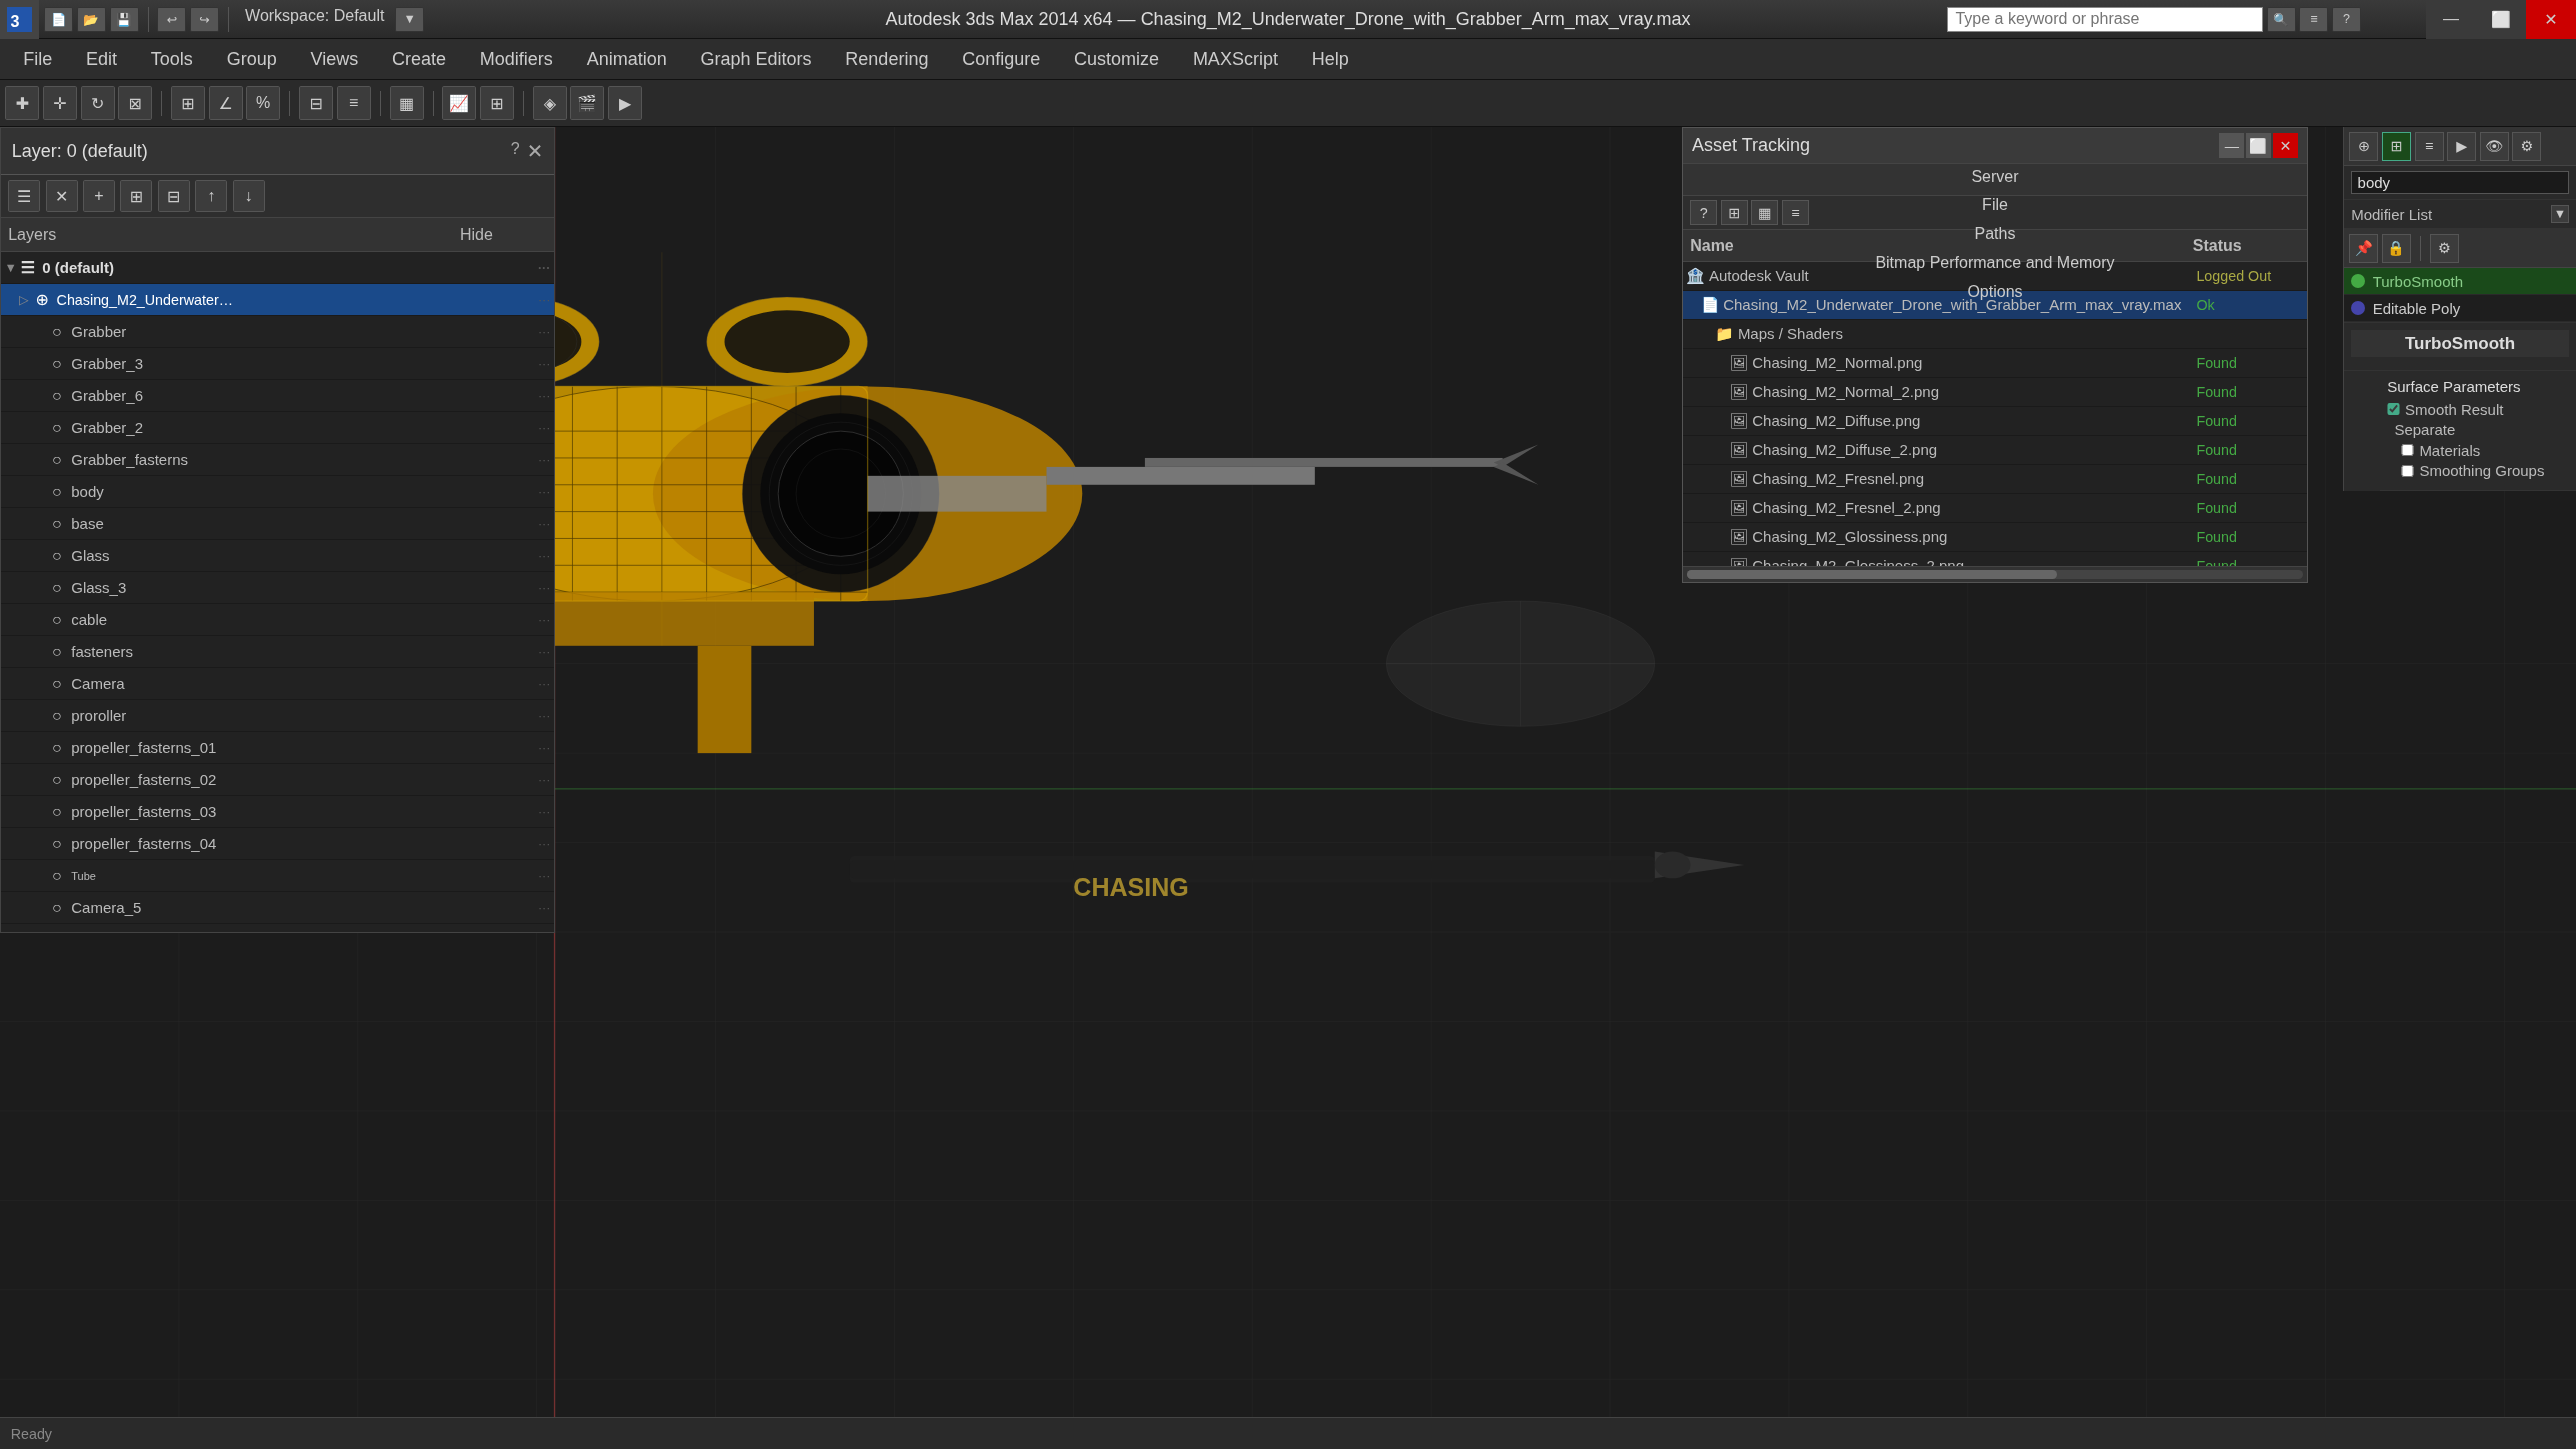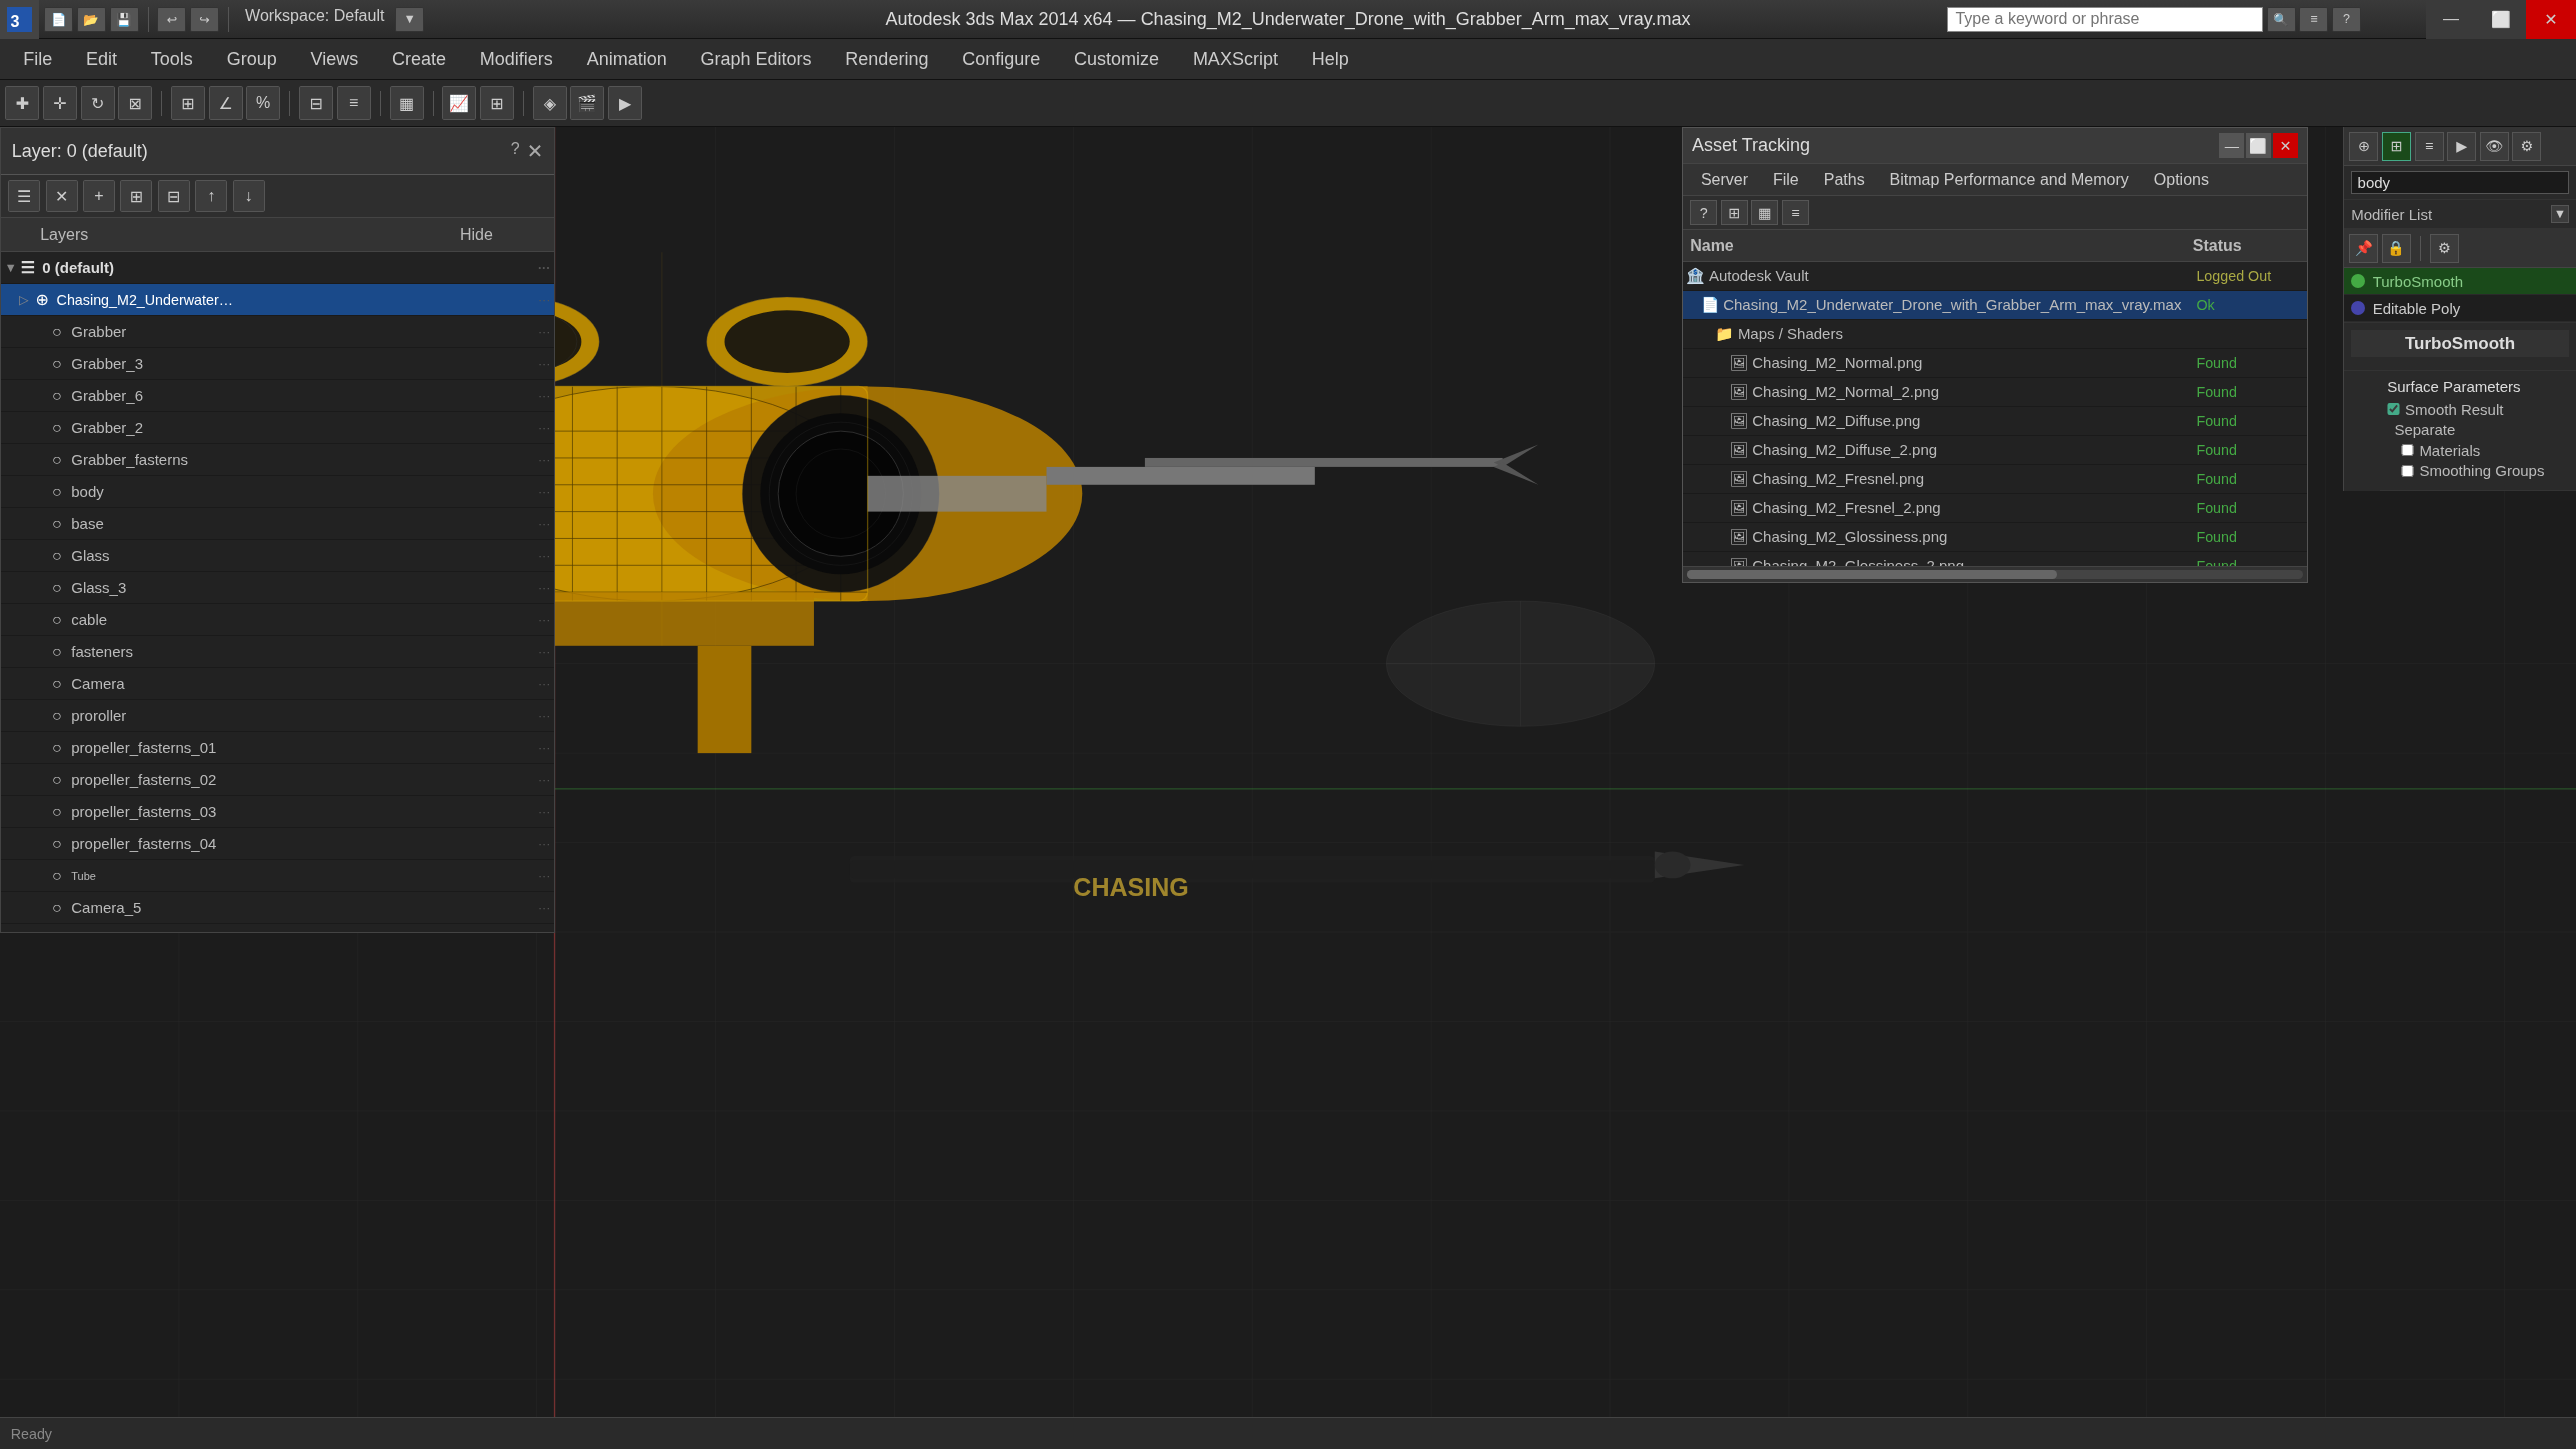--- a/index.html
+++ b/index.html
@@ -231,21 +231,20 @@
       height: 34px;
       background: #333;
       display: flex;
       align-items: center;
       padding: 0 7.2px;
       border-bottom: 0.9px solid #444;
     }
     #layer-headers span {
       font-size: 16px;
       color: #bbb;
-      margin-left: 32px;
     }
     #layer-headers .hide-col {
       margin-left: auto;
       margin-right: 54px;
     }
     #layer-list {
       overflow-y: auto;
       max-height: 680px;
       background: #222;
     }
@@ -318,20 +317,21 @@
     }
     .panel-wc.close { background: #c00; }
     #asset-menu-bar {
       height: 32px;
       background: #333;
       display: flex;
       align-items: center;
       gap: 3.6px;
       padding: 0 7.2px;
       border-bottom: 0.9px solid #444;
+      flex-direction: column;
     }
     .asset-menu {
       font-size: 16px;
       color: #ccc;
       padding: 3.6px 10.7px;
       cursor: pointer;
     }
     #asset-toolbar {
       height: 34px;
       background: #2e2e2e;

